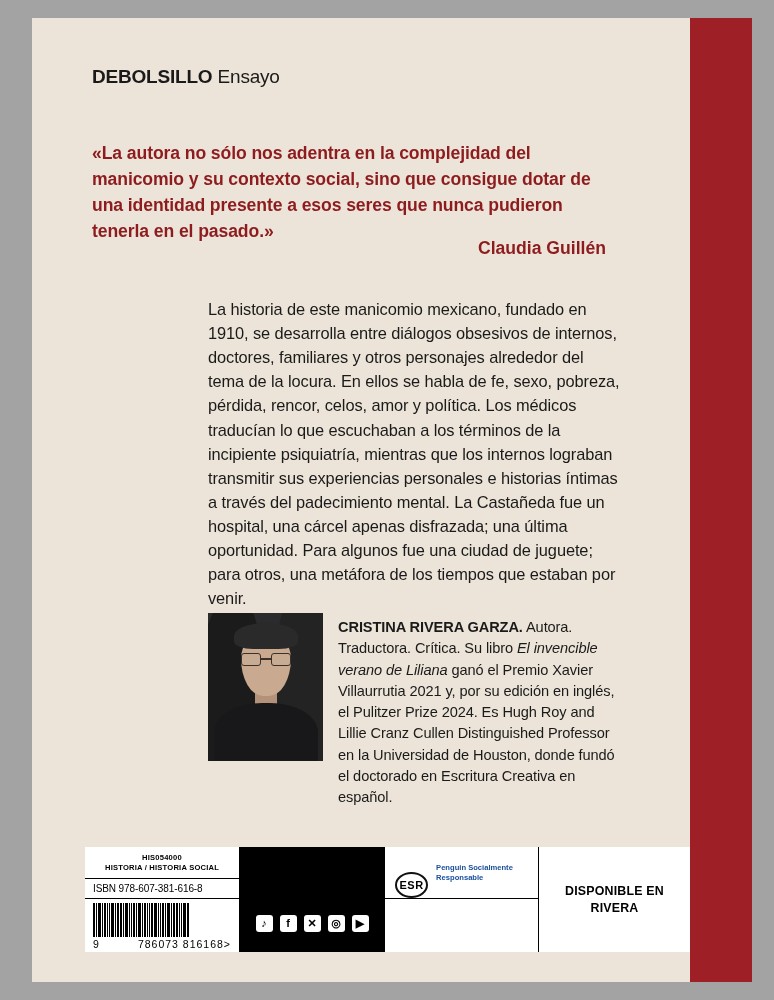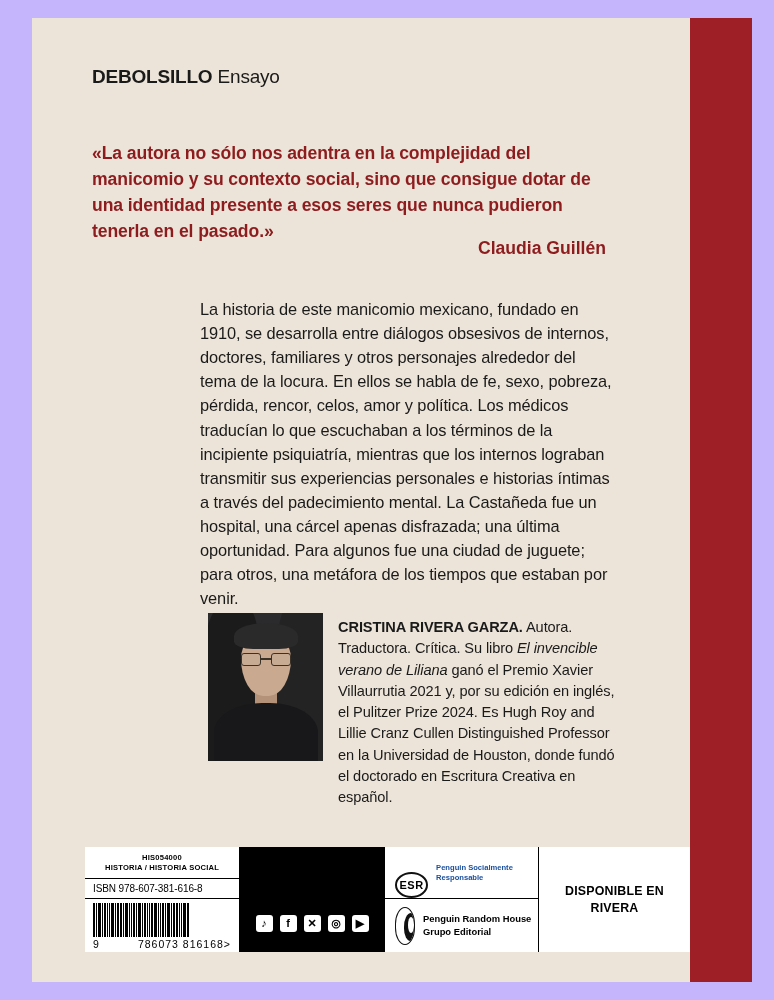--- a/index.html
+++ b/index.html
@@ -8,21 +8,21 @@
     width: 774px;
     height: 1000px;
     background: #ffffff;
     font-family: "Liberation Sans", sans-serif;
     overflow: hidden;
   }
   .page {
     position: relative;
     width: 774px;
     height: 1000px;
-    background: #c4b5fd;
+    background: #a3a3a3;
   }
   
   .cover {
     position: absolute;
     left: 32px;
     top: 18px;
     width: 658px;
     height: 964px;
     background: #ece4d8;
   }
@@ -63,21 +63,21 @@
     top: 238px;
     width: 530px;
     text-align: right;
     color: #8e1c1f;
     font-size: 17.6px;
     font-weight: bold;
   }
 
   .blurb {
     position: absolute;
-    left: 200px;
+    left: 208px;
     top: 297px;
     width: 414px;
     color: #1a1a1a;
     font-size: 16.4px;
     line-height: 1.47;
     text-align: left;
     letter-spacing: -0.1px;
   }
 
   
@@ -341,23 +341,19 @@
       <span class="ic">✕</span>
       <span class="ic">◎</span>
       <span class="ic">▶</span>
     </div>
 
     <div class="fbox esr">
       <div class="top">
         <span class="badge">ESR</span>
         <span class="txt">Penguin Socialmente Responsable</span>
       </div>
-      <div class="bot">
-        <span class="peng"></span>
-        <span class="plabel">Penguin Random House Grupo Editorial</span>
-      </div>
     </div>
 
     <div class="fbox ebook">DISPONIBLE EN RIVERA</div>
 
   </div>
 
 </div>
 
 </body></html>

